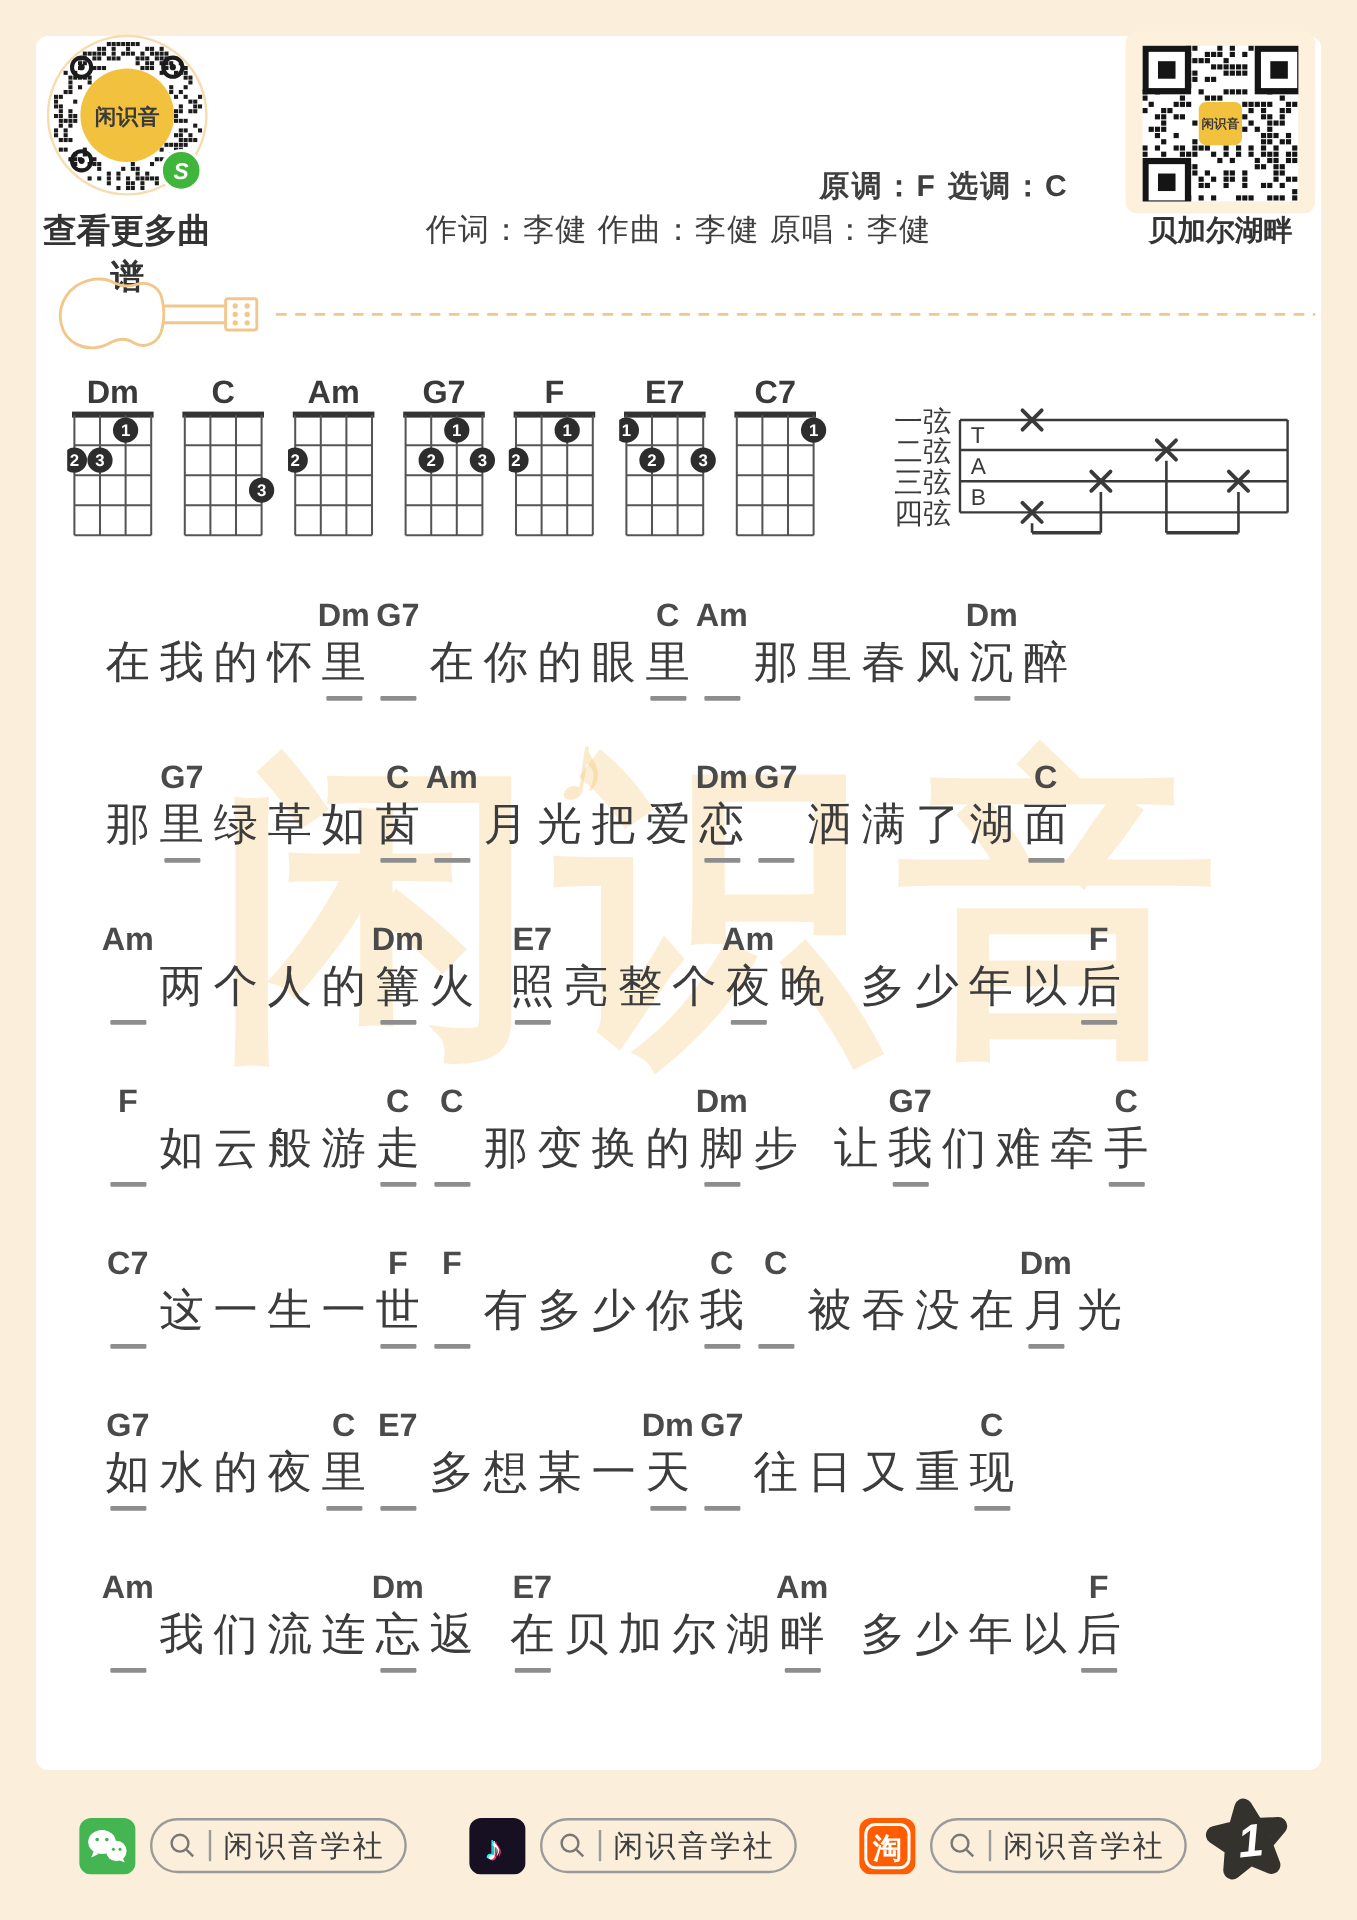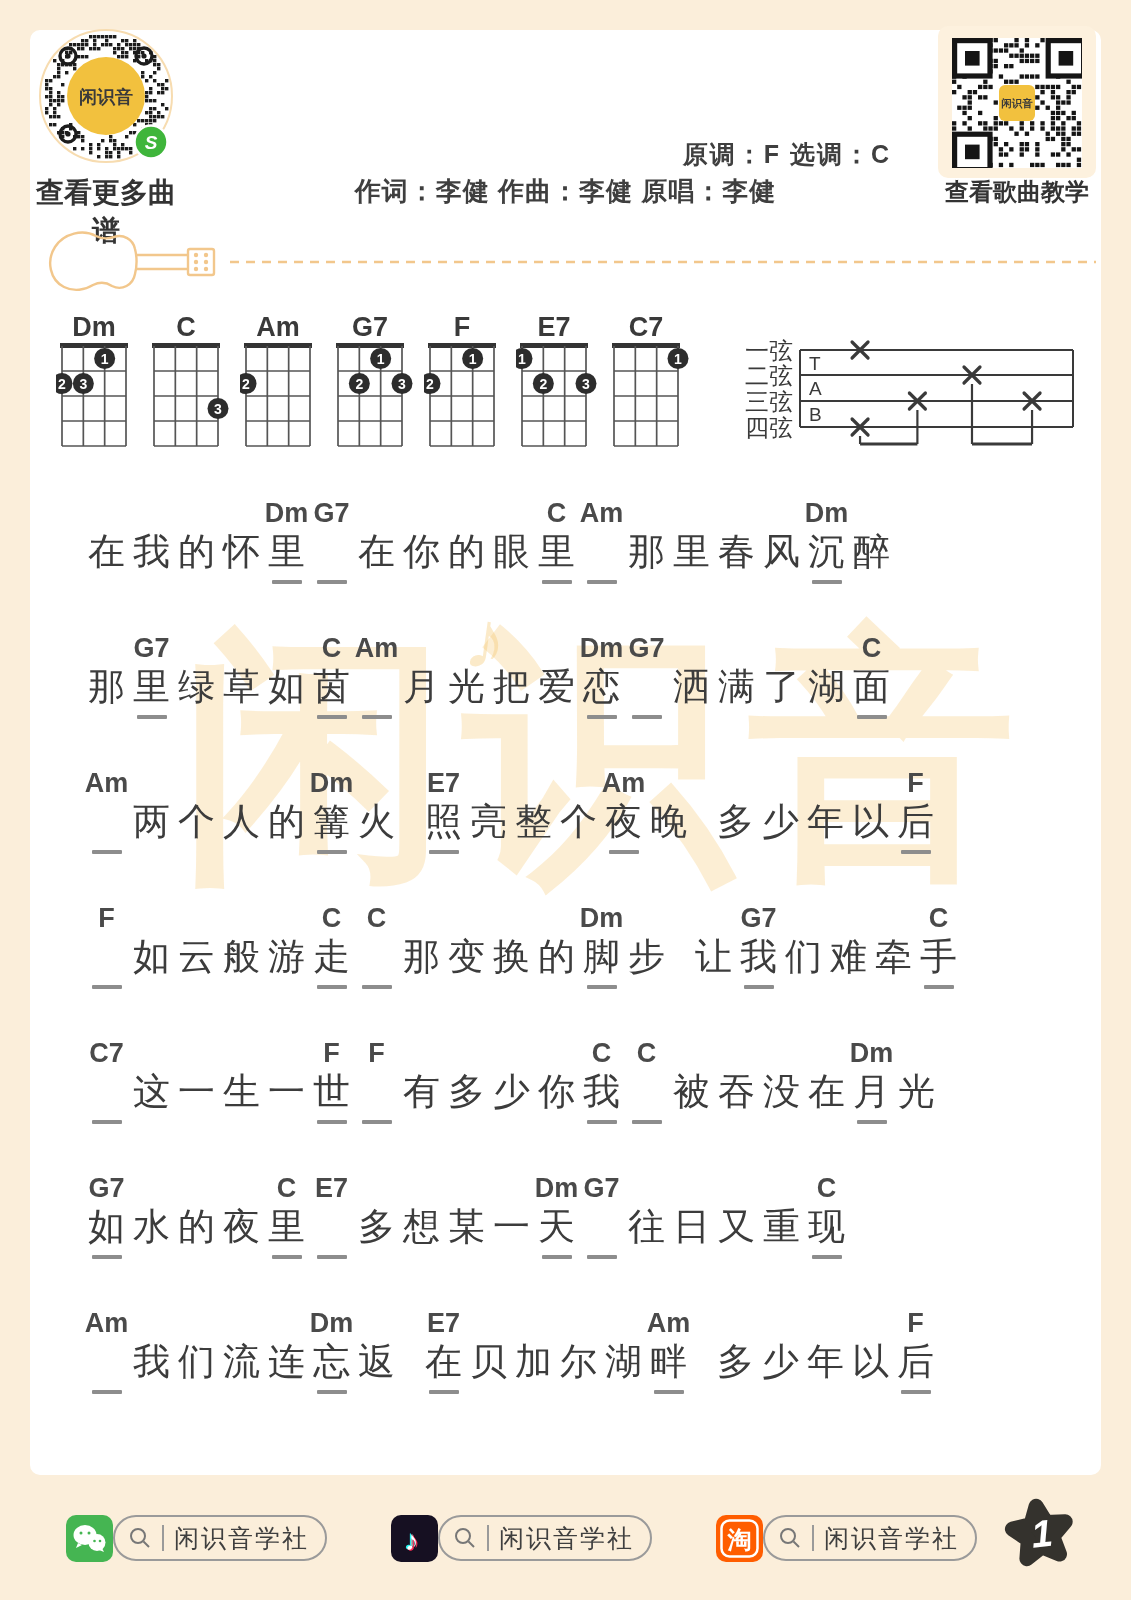--- a/index.html
+++ b/index.html
@@ -1,40 +1,40 @@
 <!DOCTYPE html>
 <html><head>
 <meta charset="utf-8">
 <style>
   html,body{margin:0;padding:0;background:#FBEEDA;}
   *{box-sizing:border-box;font-family:"Liberation Sans","DejaVu Sans",sans-serif;}
   .page{position:relative;width:1131px;height:1600px;background:#FBEEDA;overflow:hidden;}
   .card{position:absolute;left:30px;top:30px;width:1071px;height:1445px;background:#fff;border-radius:10px;}
   .title{position:absolute;left:240px;top:28px;width:651px;text-align:center;font-size:80px;font-weight:900;color:#3d3d3d;letter-spacing:7px;}
   .keyline{position:absolute;left:240px;top:138px;width:651px;text-align:right;font-size:25px;font-weight:700;color:#3f3f3f;letter-spacing:2px;}
-  .credits{position:absolute;left:190px;top:174px;width:751px;text-align:center;font-size:26px;font-weight:700;color:#3f3f3f;letter-spacing:1px;}
+  .credits{position:absolute;left:190px;top:174px;width:751px;text-align:center;font-size:26px;font-weight:400;color:#3f3f3f;letter-spacing:1px;}
   .qr-left{position:absolute;left:38px;top:28px;width:136px;height:136px;}
   .qr-left-caption{position:absolute;left:30px;top:174px;width:152px;text-align:center;font-size:28px;font-weight:600;color:#333;}
   .qr-right-backdrop{position:absolute;left:938px;top:26px;width:158px;height:152px;background:#FDF1DE;border-radius:10px;}
   .qr-right{position:absolute;left:952px;top:38px;width:130px;height:130px;}
   .qr-right-caption{position:absolute;left:938px;top:176px;width:158px;text-align:center;font-size:24px;font-weight:600;color:#333;}
   .uke-deco{position:absolute;left:38px;top:222px;}
   .chord-row{position:absolute;left:56px;top:310px;display:flex;gap:8px;z-index:2;}
   .tab-wrap{position:absolute;left:715px;top:314px;z-index:2;}
   .lyrics{position:absolute;left:84px;top:497px;z-index:2;}
   .lyr-line{display:flex;margin-bottom:48px;}
   .cell{width:45px;text-align:center;flex:none;}
   .cell.sp{width:22px;}
   .chd{height:32px;line-height:32px;font-size:27px;font-weight:600;color:#4a4a4a;white-space:nowrap;}
   .chr{height:48px;line-height:46px;font-size:37px;font-weight:500;color:#3c3c3c;}
   .ul{width:30px;height:4px;background:#8d8d8d;margin:3px auto 0;border-radius:1px;}
   .ul.hide{visibility:hidden;}
   .watermark{position:absolute;left:180px;top:622px;z-index:1;font-size:268px;font-weight:700;line-height:1;letter-spacing:16px;color:rgba(244,199,114,0.30);pointer-events:none;white-space:nowrap;}
   .wm-note{position:absolute;left:465px;top:592px;z-index:1;font-size:84px;color:rgba(244,199,114,0.38);transform:rotate(8deg);pointer-events:none;}
-  .footer-group{position:absolute;top:1512px;display:flex;align-items:center;height:52px;text-align:right;}
+  .footer-group{position:absolute;top:1512px;display:flex;align-items:center;gap:12px;height:52px;text-align:right;}
   .fg1{left:66px;} .fg2{left:391px;} .fg3{left:716px;}
   .pill{width:214px;height:46px;border:2px solid #9a9a9a;border-radius:23px;display:flex;align-items:center;gap:10px;padding:0 10px 0 13px;background:transparent;}
   .pill .divider{width:2px;height:26px;background:#9a9a9a;flex:none;}
   .pill .ptext{font-size:25px;color:#3f3f3f;letter-spacing:2px;white-space:nowrap;}
   .star-page{position:absolute;left:1000px;top:1490px;}
 </style>
 </head>
 <body>
 
 <div class="page">
@@ -434,21 +434,21 @@
         <rect x="124.80000000000001" y="124.80000000000001" width="4.3" height="4.3" fill="#151515"></rect>
         <rect x="2.6" y="2.6" width="35.4" height="35.4" fill="none" stroke="#151515" stroke-width="5.2"></rect>
         <rect x="13" y="13" width="14.600000000000001" height="14.600000000000001" fill="#151515"></rect>
         <rect x="96.2" y="2.6" width="35.4" height="35.4" fill="none" stroke="#151515" stroke-width="5.2"></rect>
         <rect x="106.60000000000001" y="13" width="14.600000000000001" height="14.600000000000001" fill="#151515"></rect>
         <rect x="2.6" y="96.2" width="35.4" height="35.4" fill="none" stroke="#151515" stroke-width="5.2"></rect>
         <rect x="13" y="106.60000000000001" width="14.600000000000001" height="14.600000000000001" fill="#151515"></rect>
         <rect x="47" y="47" width="36" height="36" rx="6" fill="#F2C13E"></rect>
         <text x="65" y="69" font-size="10.5" font-weight="bold" fill="#3a3a3a" text-anchor="middle">闲识音</text>
       </svg></div>
-  <div class="qr-right-caption">查看歌曲教学</div>
+  <div class="qr-right-caption">贝加尔湖畔</div>
 
   <div class="uke-deco">
     <svg width="1060" height="80" viewBox="0 0 1060 80">
       <g fill="none" stroke="#F2C78C" stroke-width="2.4">
         <path d="M97,27 C95,17 85,12 76,15 C70,17 64,17 58,14 C45,7 26,11 17,25 C8,39 12,58 26,65 C36,70 47,68 55,63 C61,60 68,60 74,64 C84,69 95,63 97,52 C99,44 99,35 97,27 Z"></path>
         <path d="M97,33 L150,33 M97,47 L150,47"></path>
         <rect x="150" y="27" width="26" height="26" rx="2"></rect>
       </g>
       <g fill="#F2C78C">
         <circle cx="158" cy="33" r="2.2"></circle>

